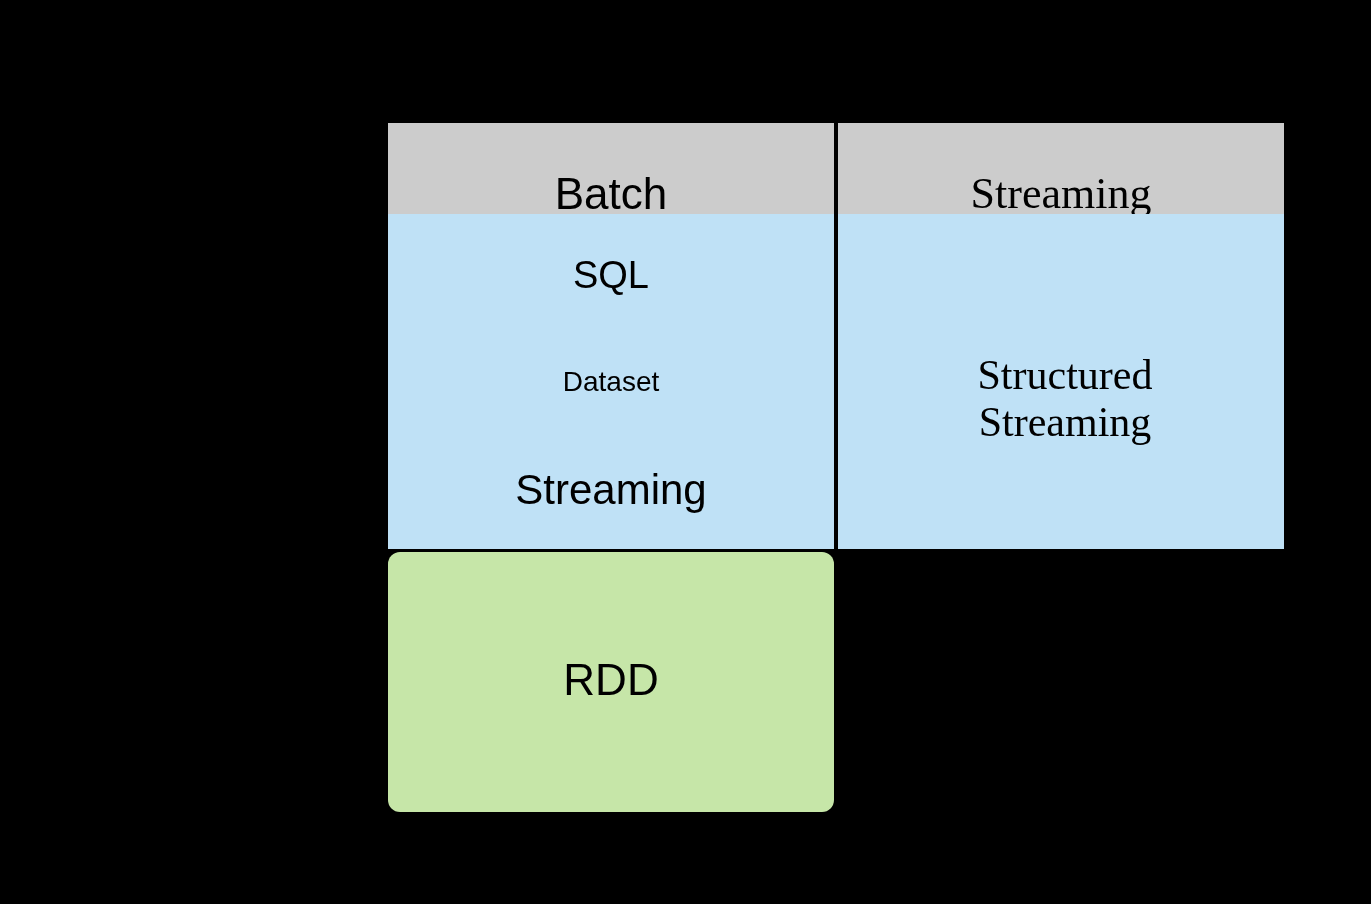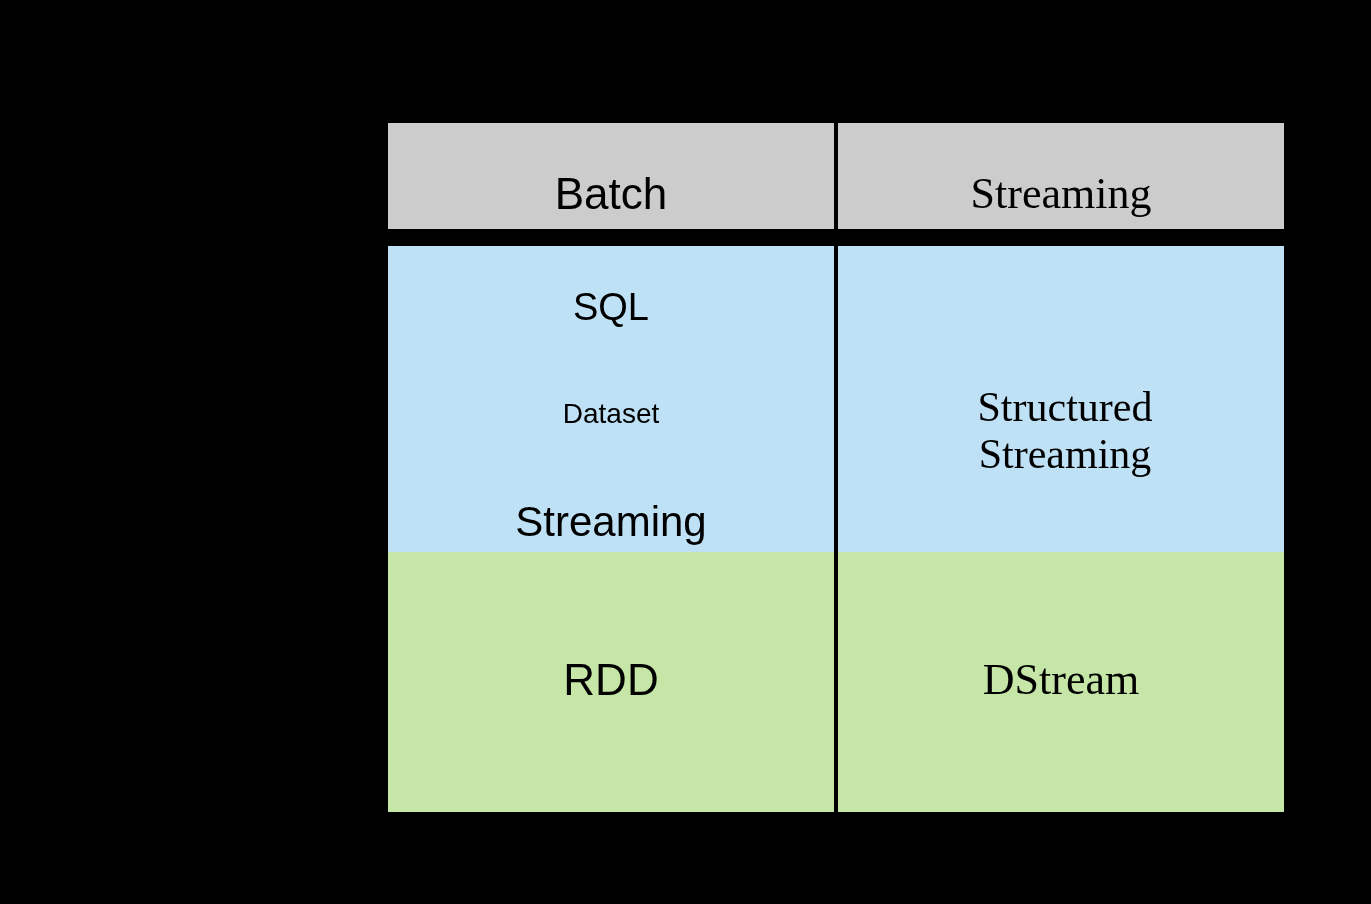--- a/index.html
+++ b/index.html
@@ -42,24 +42,24 @@
     overflow: hidden;
   }
 
   
   .col-left  { left: 0px;   width: 446px; }
   .col-right { left: 450px; width: 446px; font-family: Liberation Serif, serif; }
 
   
   .row-head { top: 18px;   height: 106px; }
   .row-mid  { top: 109px; height: 335px; }
-  .row-bot  { top: 447px; height: 260px; }
+  .row-bot  { top: 447px; height: 260px; border-radius: 12px; }
 
   .fill-gray  { background: #cccccc; }
-  .fill-blue  { background: #bfe1f6; margin-top: 32px; }
+  .fill-blue  { background: #bfe1f6; }
   .fill-green { background: #c6e6a8; }
 
   
   .head-text {
     display: flex;
     align-items: center;
     justify-content: center;
     height: 100%;
     font-size: 44px;
   }
@@ -124,18 +124,15 @@
 
     <div class="cell col-right row-mid fill-blue">
       <div class="center-block">Structured
 Streaming</div>
     </div>
 
     <div class="cell col-left row-bot fill-green">
       <div class="bottom-text">RDD</div>
     </div>
 
-    <div class="cell col-right row-bot fill-green">
-      <div class="bottom-text">DStream</div>
-    </div>
 
   </div>
 </div>
 
 </body></html>

